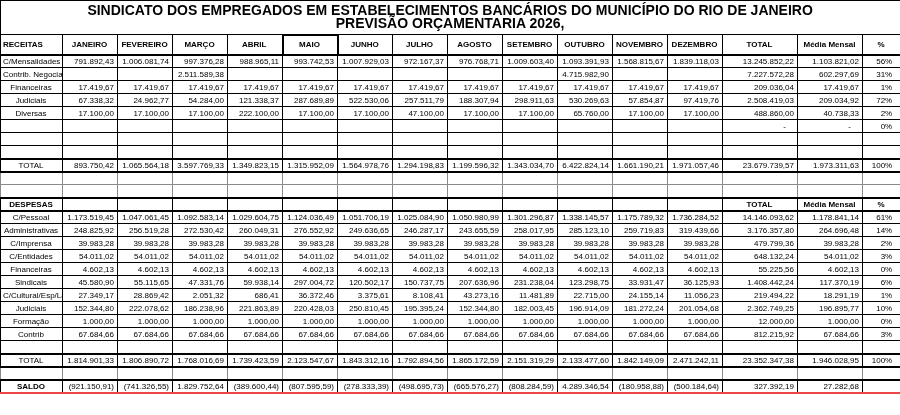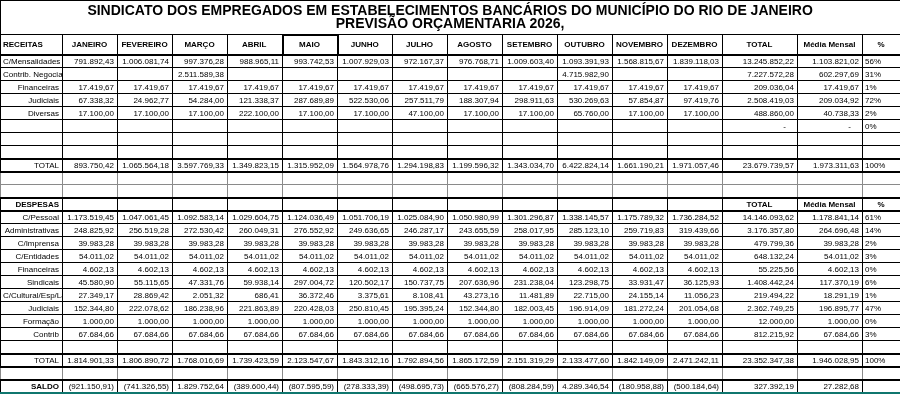--- a/index.html
+++ b/index.html
@@ -19,30 +19,30 @@
     padding: 0 3px 0 2px;
     overflow: hidden;
     white-space: nowrap;
     line-height: 11px;
   }
   .title-cell { height: 34px; text-align: center; vertical-align: middle; border-bottom: 1.5px solid #000; }
   .t1, .t2 { font-weight: bold; font-size: 14px; line-height: 13px; }
   .head-row th { font-weight: bold; text-align: center; height: 20px; border-bottom: 2px solid #000; margin-top: 40px; }
   .head-row th.lbl { text-align: left; }
   .head-row th.active { border: 2.5px solid #000; }
-  .lbl { text-align: right; }
+  .lbl { text-align: center; }
   .bold { font-weight: bold; margin-left: 35px; }
   .num { text-align: right; }
   .num.dash { padding-right: 11px; }
-  .pct { padding-right: 8px; margin-left: 13px; }
+  .pct { text-align: right; padding-right: 8px; margin-left: 13px; }
   .total-row td { border-top: 2px solid #000; border-bottom: 2px solid #000; }
   .spacer td { border-color: #8a8a8a; height: 13px; }
   .desp-head td { border-top: 2px solid #000; border-bottom: 2px solid #000; font-weight: bold; }
   .desp-head td.hc { text-align: center; }
-  .saldo-row td { border-top: 2px solid #000; border-bottom: 2px solid #0f766e; }
+  .saldo-row td { border-top: 2px solid #000; border-bottom: 2px solid #ef4444; }
 </style>
 </head>
 <body>
 
 <div class="sheet">
   <table>
     <colgroup>
       <col class="c-label">
       <col class="c-month">
         <col class="c-month">
@@ -436,21 +436,21 @@
           <td class="num">220.428,03</td>
           <td class="num">250.810,45</td>
           <td class="num">195.395,24</td>
           <td class="num">152.344,80</td>
           <td class="num">182.003,45</td>
           <td class="num">196.914,09</td>
           <td class="num">181.272,24</td>
           <td class="num">201.054,68</td>
           <td class="num">2.362.749,25</td>
           <td class="num">196.895,77</td>
-          <td class="pct">47%</td>
+          <td class="pct">10%</td>
         </tr>
         <tr>
           <td class="lbl">Formação</td>
           <td class="num">1.000,00</td>
           <td class="num">1.000,00</td>
           <td class="num">1.000,00</td>
           <td class="num">1.000,00</td>
           <td class="num">1.000,00</td>
           <td class="num">1.000,00</td>
           <td class="num">1.000,00</td>

